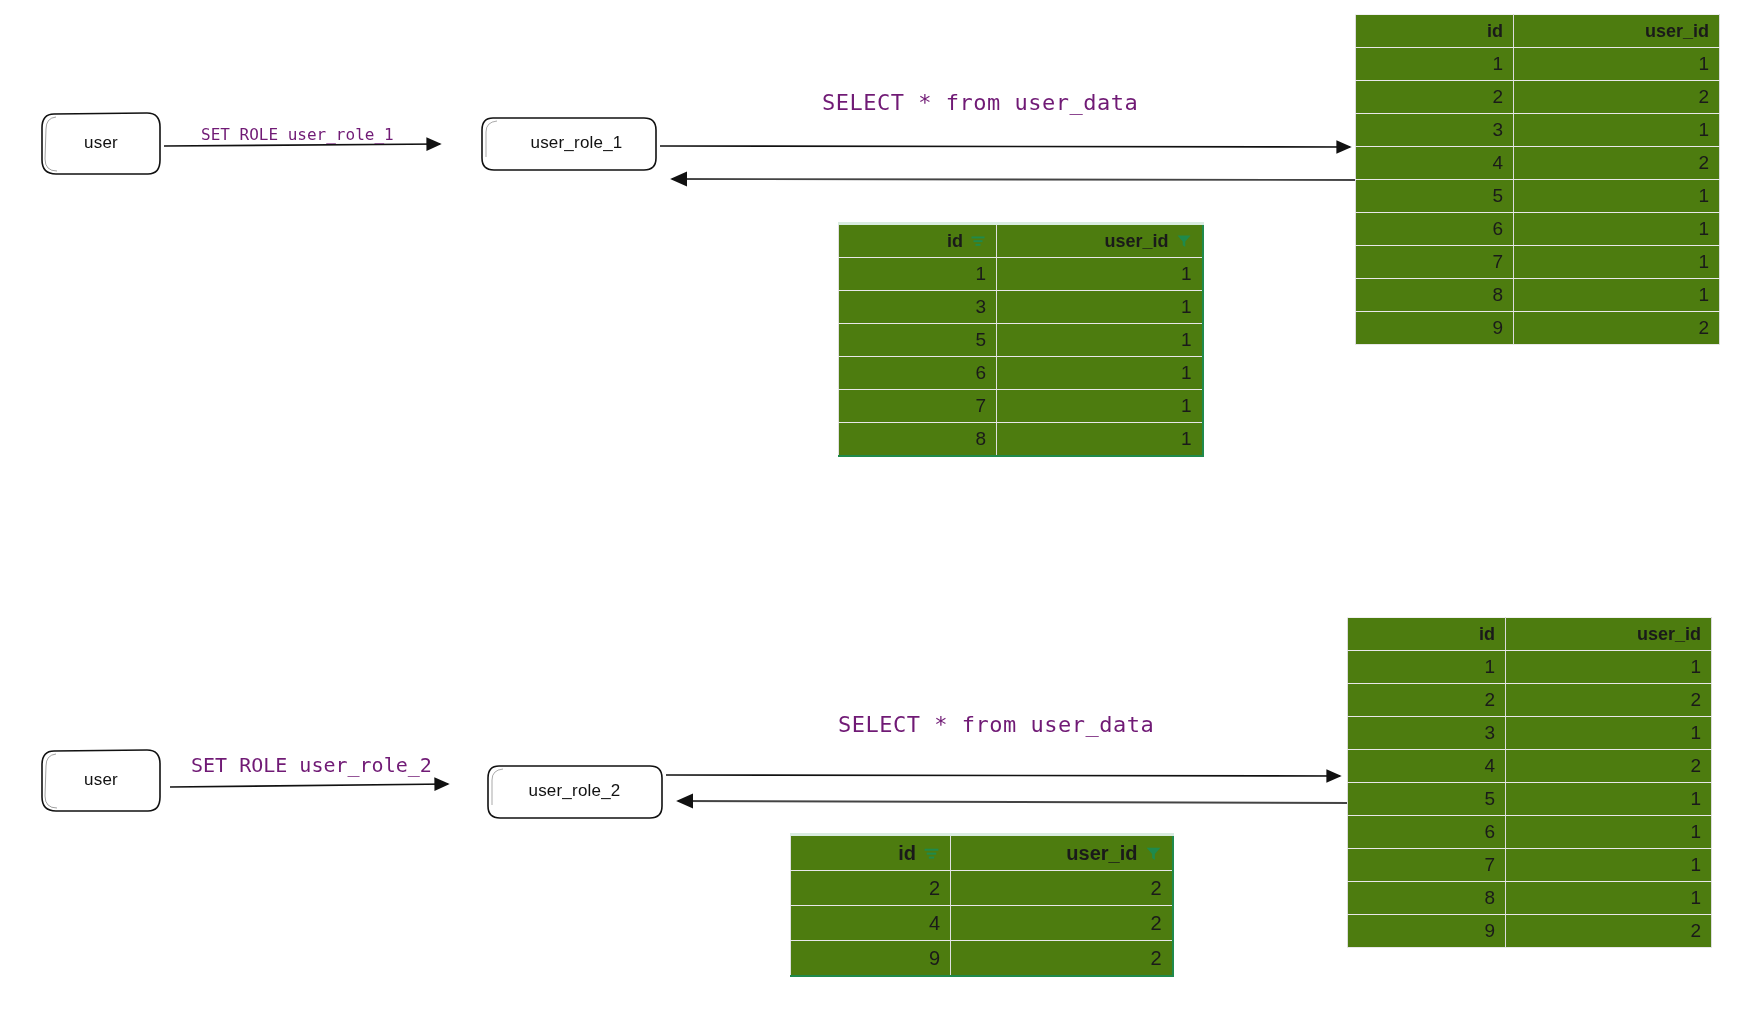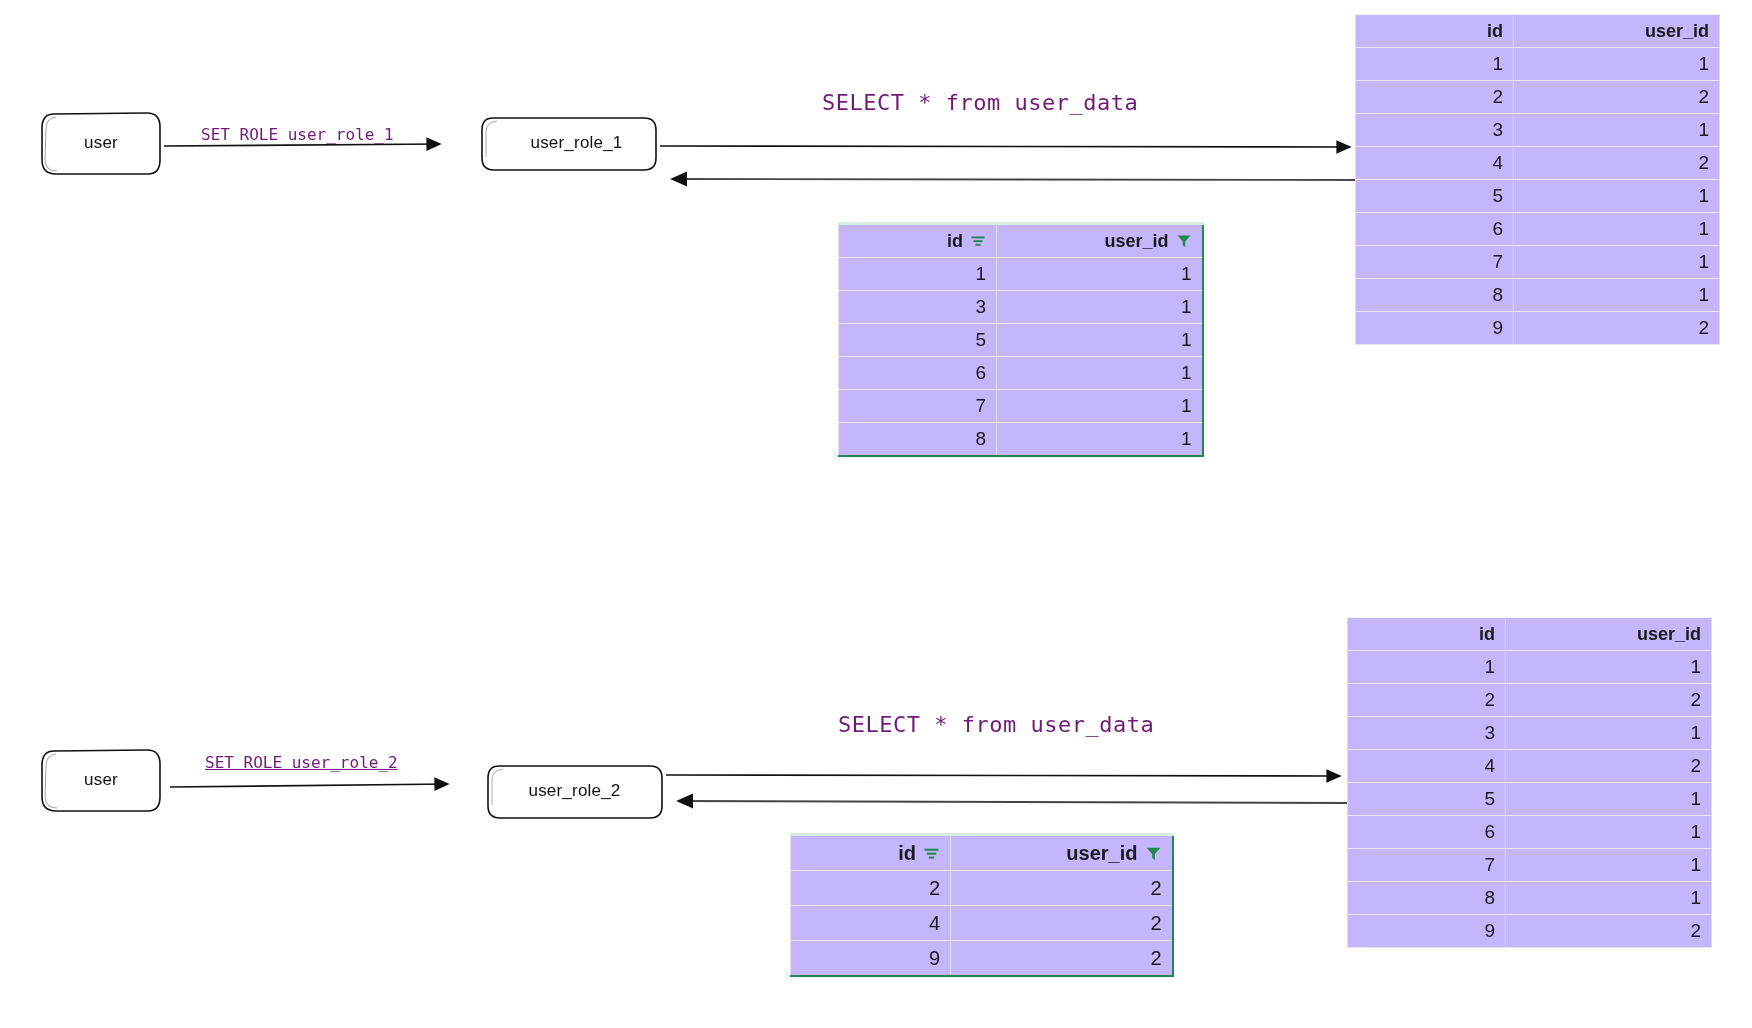--- a/index.html
+++ b/index.html
@@ -43,30 +43,30 @@
   .node-role-2   { left: 487px; top: 765px; width: 175px; height: 52px; }
 
   
   .edge-label {
     position: absolute;
     font-family: "DejaVu Sans Mono", monospace;
     color: #701a75;
     white-space: nowrap;
   }
   .lbl-setrole-1 { left: 201px; top: 125px; font-size: 16px; text-align: center; }
-  .lbl-setrole-2 { left: 205px; top: 753px; font-size: 16px; text-decoration: underline; }
+  .lbl-setrole-2 { left: 191px; top: 753px; font-size: 20px; }
   .lbl-select-1  { left: 822px; top: 90px;  font-size: 22px; letter-spacing: 0.5px; }
   .lbl-select-2  { left: 838px; top: 712px; font-size: 22px; letter-spacing: 0.5px; }
 
   
   .sheet {
     position: absolute;
     border-collapse: collapse;
     table-layout: fixed;
-    background: #c4b5fd;
+    background: #4d7c0f;
     font-family: "Liberation Sans", sans-serif;
   }
   .sheet td, .sheet th {
     border: 1px solid #e0e0e0;
     border-top-color: #f1f1f1;
     border-bottom-color: #e8e8e8;
     padding: 0 10px 0 0;
     text-align: right;
     font-size: 19px;
     color: #1a1a1a;

